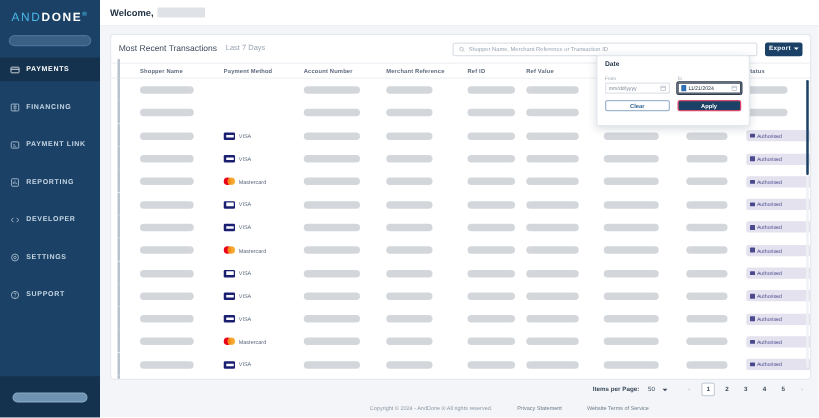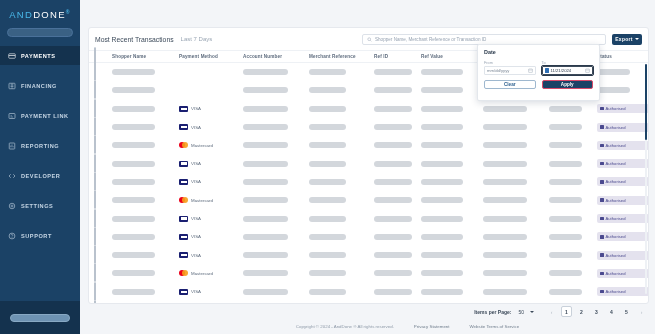--- a/index.html
+++ b/index.html
@@ -15,21 +15,21 @@
   #sidebar {
     width: 80px; height: 334px;
     background: #1b4266;
     display: flex; flex-direction: column;
     flex: 0 0 80px;
     position: relative;
   }
   .logo-wrap { padding: 9px 0 0 0; text-align: center; }
   .logo { font-size: 9.5px; letter-spacing: 1.3px; font-weight: 700; white-space: nowrap; }
   .logo .and { color: #49b7e8; font-weight: 400; }
-  .logo .done { color: #ffffff; font-weight: 400; }
+  .logo .done { color: #ffffff; font-weight: 700; }
   .logo .reg { color: #49b7e8; font-size: 5px; vertical-align: super; }
 
   .acct-pill {
     margin: 8px 7px 0 7px; height: 9px; border-radius: 5px;
     background: #3a6184; border: 1px solid #4a719a;
   }
 
   .nav { margin-top: 9px; }
   .nav-item {
     display: flex; align-items: center; gap: 5px;
@@ -284,20 +284,24 @@
       </div>
     </div>
 
     <div class="side-bottom">
       <div class="side-bottom-pill"></div>
     </div>
   </div>
 
   <div id="main">
 
+    <div class="topbar">
+      <span class="welcome">Welcome,</span>
+      <span class="welcome-redact"></span>
+    </div>
 
     <div class="card">
       <div class="card-head">
         <span class="card-title">Most Recent Transactions</span>
         <span class="card-sub">Last 7 Days</span>
 
         <div class="searchbox">
           <span class="search-ico">
               <svg viewBox="0 0 16 16">
                 <circle cx="7" cy="7" r="4.5" fill="none" stroke="currentColor" stroke-width="1.6"></circle>

